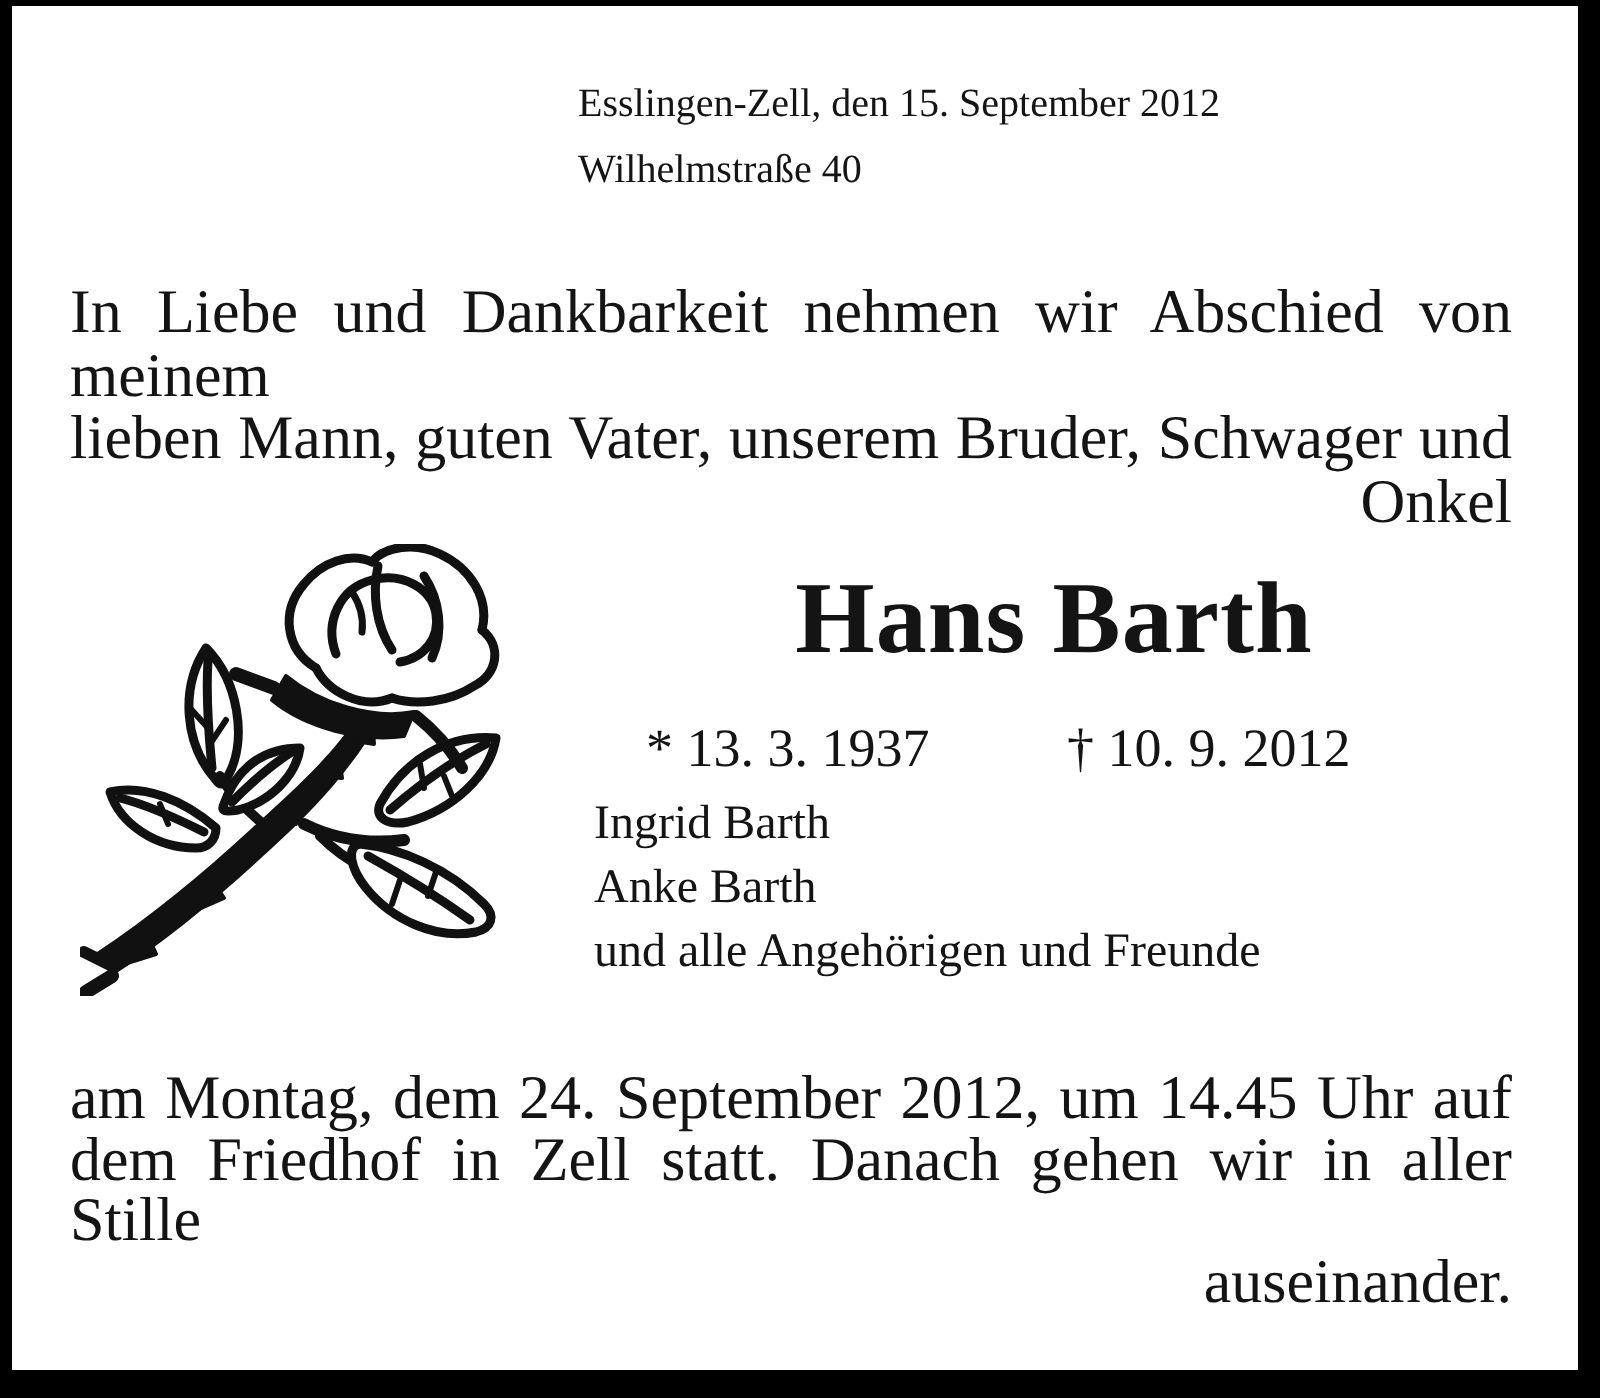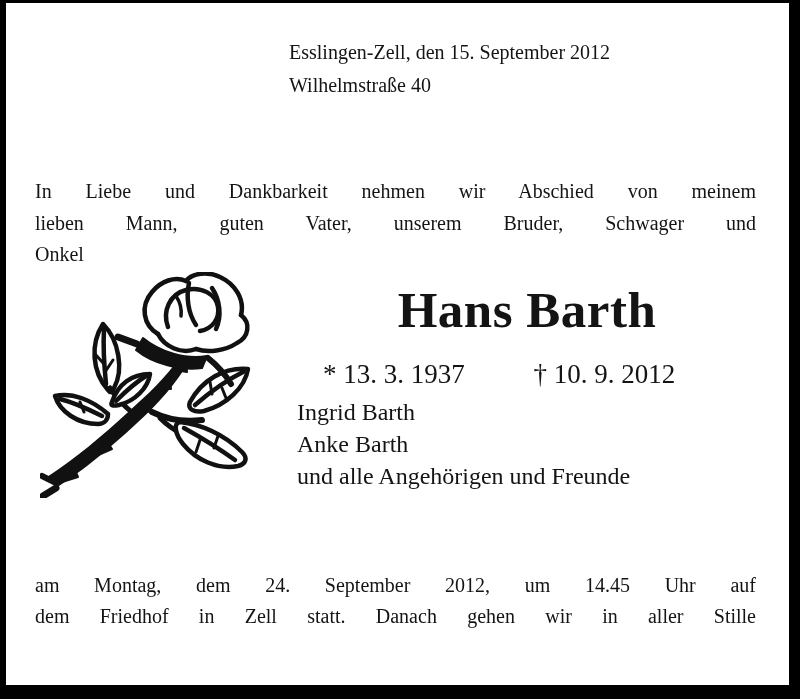--- a/index.html
+++ b/index.html
@@ -21,26 +21,26 @@
 
   .dateline {
     left: 289px; top: 36px;
     font-size: 20px; line-height: 33px;
     white-space: nowrap;
   }
 
   .intro, .funeral {
     left: 35px; top: 140px;
     width: 721px;
-    font-size: 20px; line-height: 31.5px; margin-top: 36px;
+    font-size: 31px; line-height: 31.5px;
   }
   .funeral { top: 534px; line-height: 30.6px; }
 
   .jline { text-align: justify; text-align-last: justify; }
-  .lline { text-align: left; }
+  .lline { text-align: right; }
 
   .rose {
     left: 40px; top: 272px;
     width: 222px; height: 226px;
   }
 
   .name-block {
     left: 297px; top: 282px;
     width: 460px;
     text-align: center;
@@ -147,13 +147,14 @@
 
 <div class="abs mourners">
   <div>Ingrid Barth</div>
   <div>Anke Barth</div>
   <div>und alle Angehörigen und Freunde</div>
 </div>
 
 <div class="abs funeral">
   <div class="jline">am Montag, dem 24. September 2012, um 14.45 Uhr auf</div>
   <div class="jline">dem Friedhof in Zell statt. Danach gehen wir in aller Stille</div>
+  <div class="lline">auseinander.</div>
 </div>
 
 </body></html>

